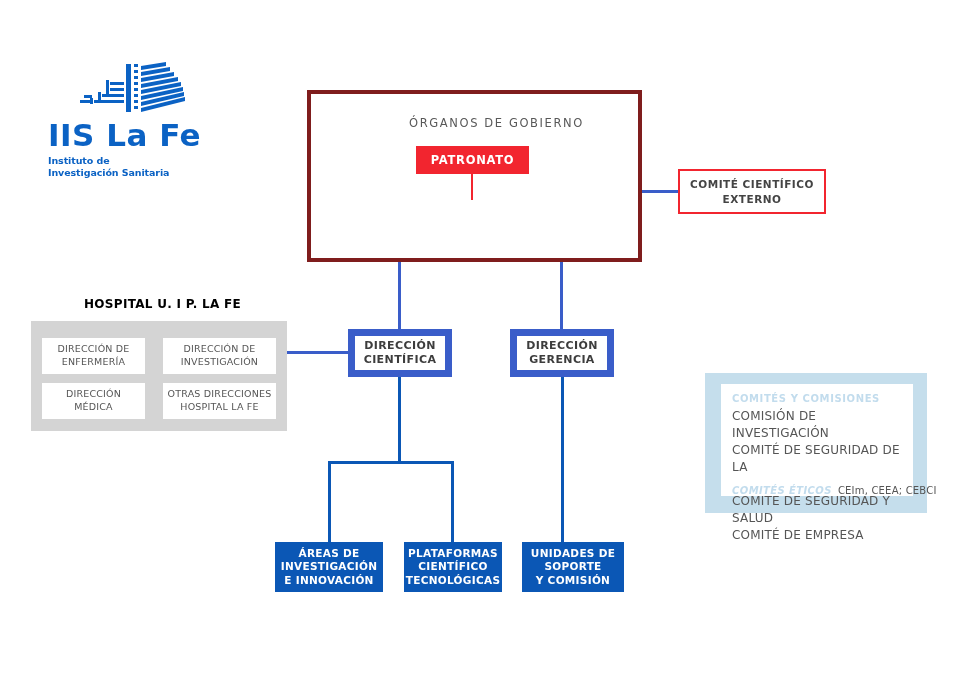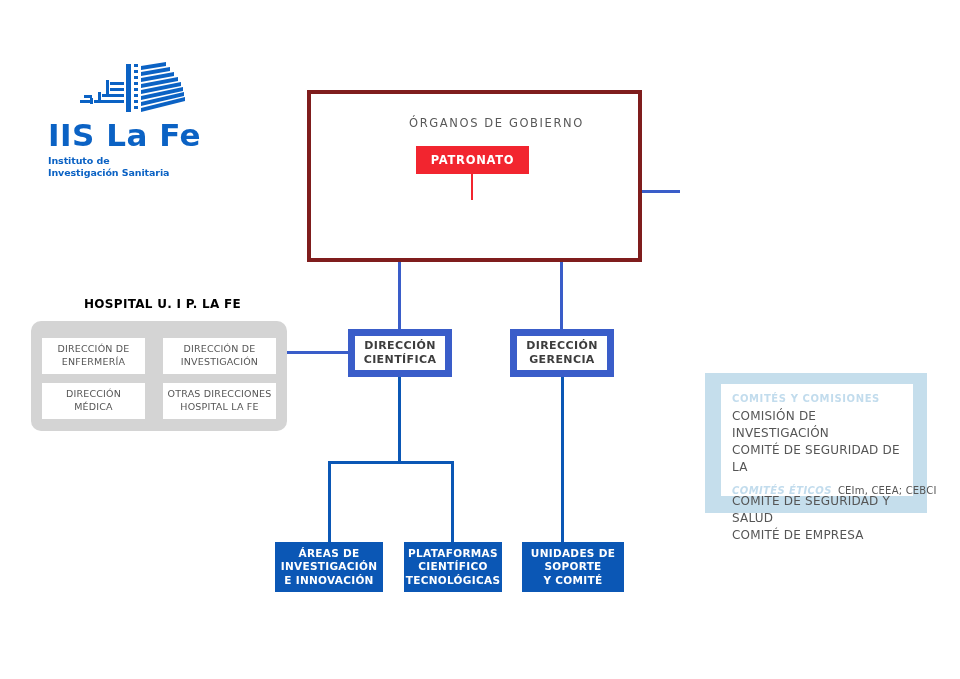--- a/index.html
+++ b/index.html
@@ -108,21 +108,20 @@
     left: 84px; top: 297px;
     font-family: "DejaVu Sans", sans-serif;
     font-weight: bold;
     font-size: 12px;
     letter-spacing: 0.3px;
     color: #000000;
   }
   #hospital-panel {
     left: 31px; top: 321px; width: 256px; height: 110px;
     background: #d4d4d4;
-    border-radius: 10px;
   }
   .hospital-card {
     position: absolute;
     background: #ffffff;
     box-sizing: border-box;
     display: flex;
     align-items: center;
     justify-content: center;
     text-align: center;
     font-size: 9.5px;
@@ -298,20 +297,26 @@
     <div id="governance-title">ÓRGANOS DE GOBIERNO</div>
   </div>
 
   <div class="abs" id="patronato-junta-link"></div>
 
   <div class="abs red-box" id="patronato-box">
     <span>PATRONATO</span>
   </div>
 
 
+  <div class="abs" id="comite-externo-box">
+    <div>
+      <div>COMITÉ CIENTÍFICO</div>
+      <div>EXTERNO</div>
+    </div>
+  </div>
 
   <div class="abs" id="hospital-title">HOSPITAL U. I P. LA FE</div>
 
   <div class="abs" id="hospital-panel">
     <div class="hospital-card" id="hosp-card-0">
       <div>
         <div>DIRECCIÓN DE</div>
         <div>ENFERMERÍA</div>
       </div>
     </div>
@@ -366,21 +371,21 @@
       <div>PLATAFORMAS</div>
       <div>CIENTÍFICO</div>
       <div>TECNOLÓGICAS</div>
     </div>
   </div>
 
   <div class="unit-box" id="unit-box-2">
     <div>
       <div>UNIDADES DE</div>
       <div>SOPORTE</div>
-      <div>Y COMITÉ</div>
+      <div>Y COMISIÓN</div>
     </div>
   </div>
 
   <div class="abs" id="committees-panel">
     <div class="committee-card" id="committee-card-main">
       <div class="committees-heading">COMITÉS Y COMISIONES</div>
       <div class="committees-list-item">COMISIÓN DE INVESTIGACIÓN</div>
       <div class="committees-list-item">COMITÉ DE SEGURIDAD DE LA</div>
       <div class="committees-list-item">INFORMACIÓN</div>
       <div class="committees-list-item">COMITÉ DE SEGURIDAD Y SALUD</div>

